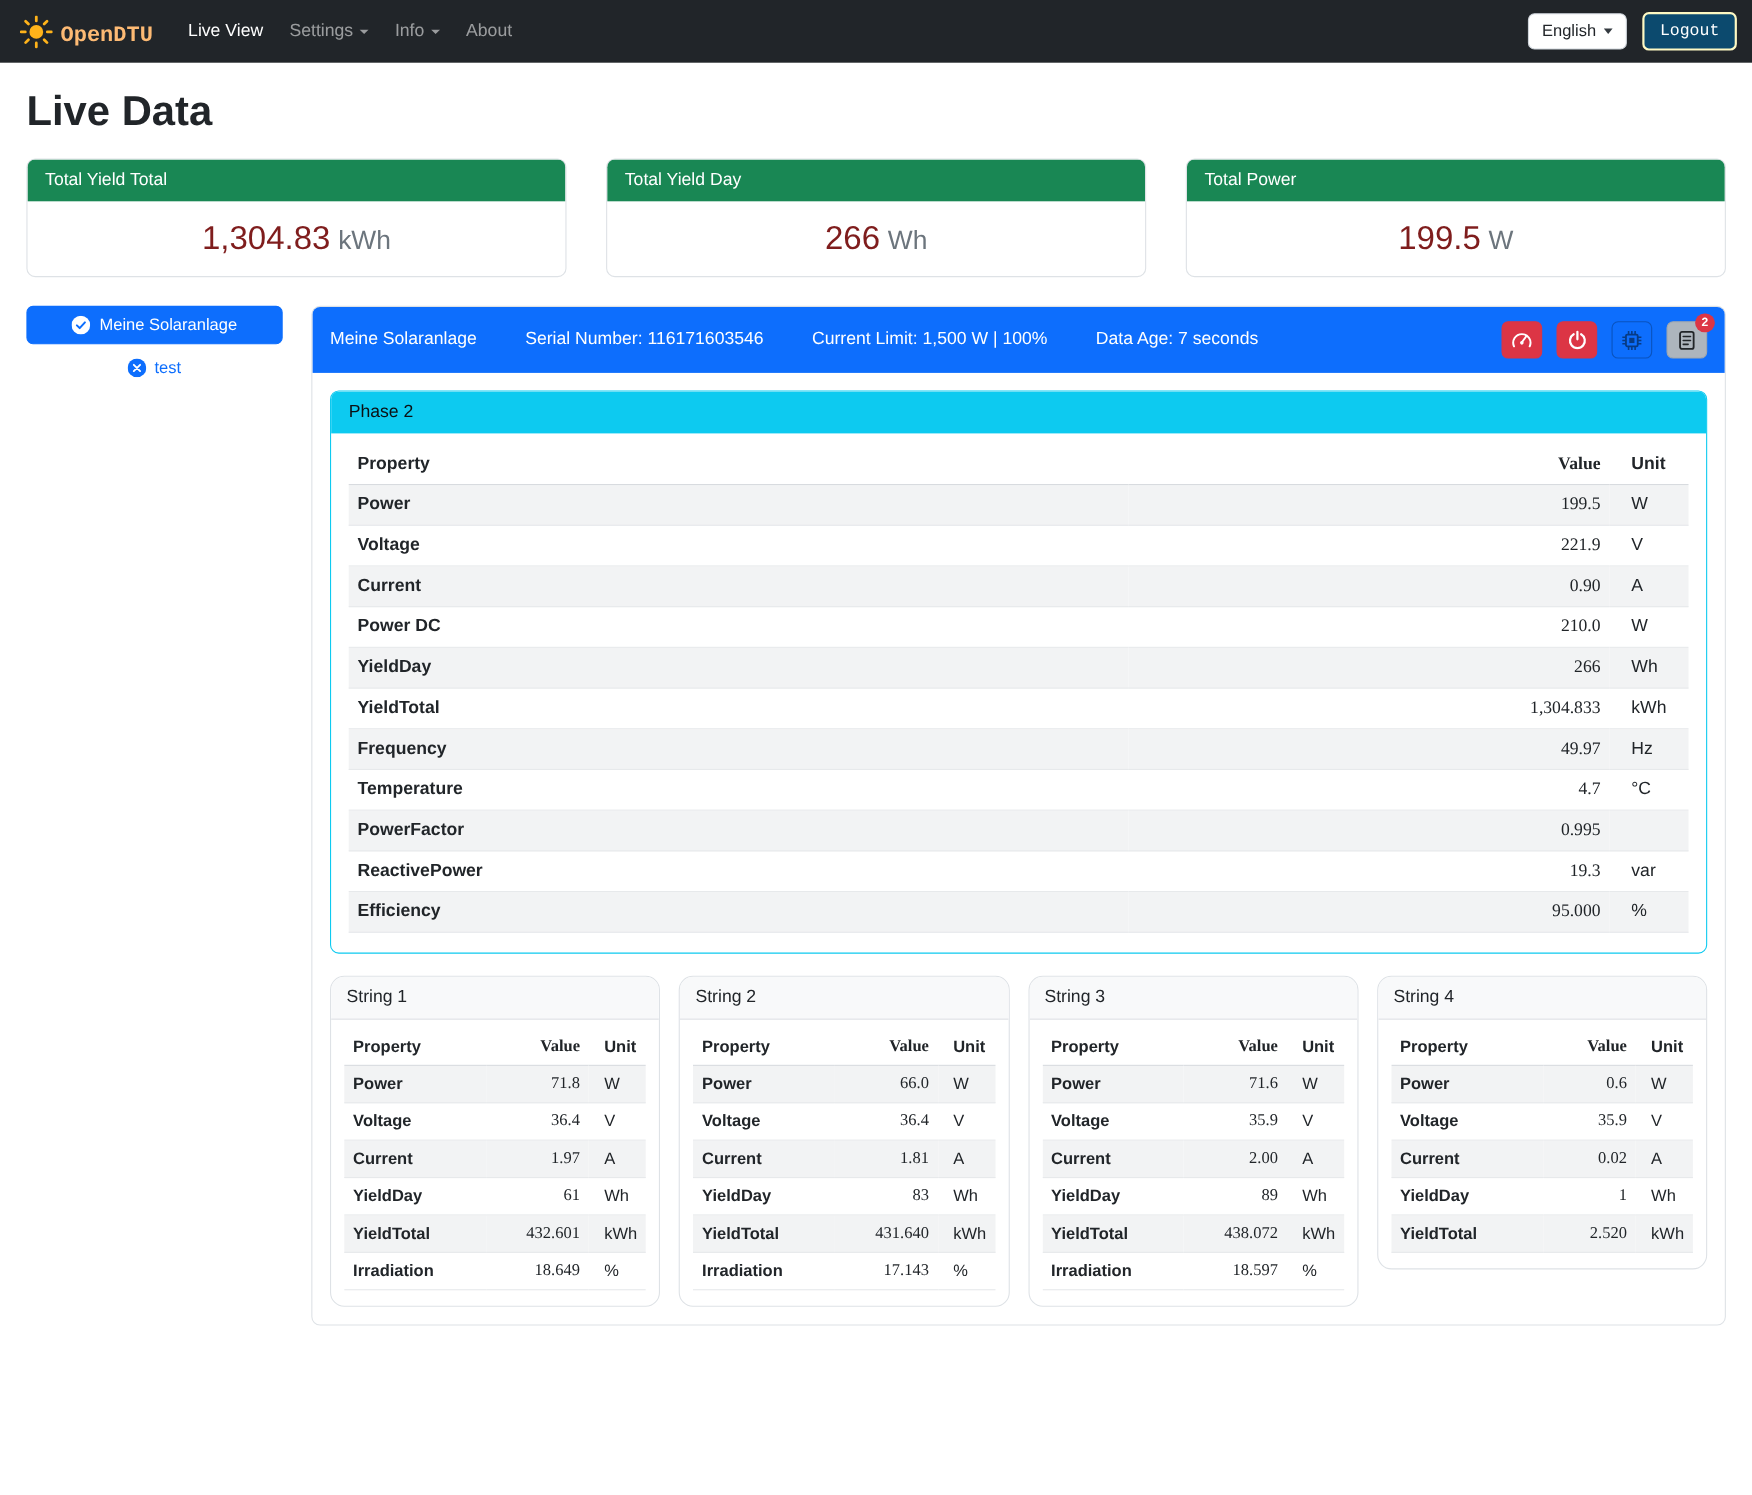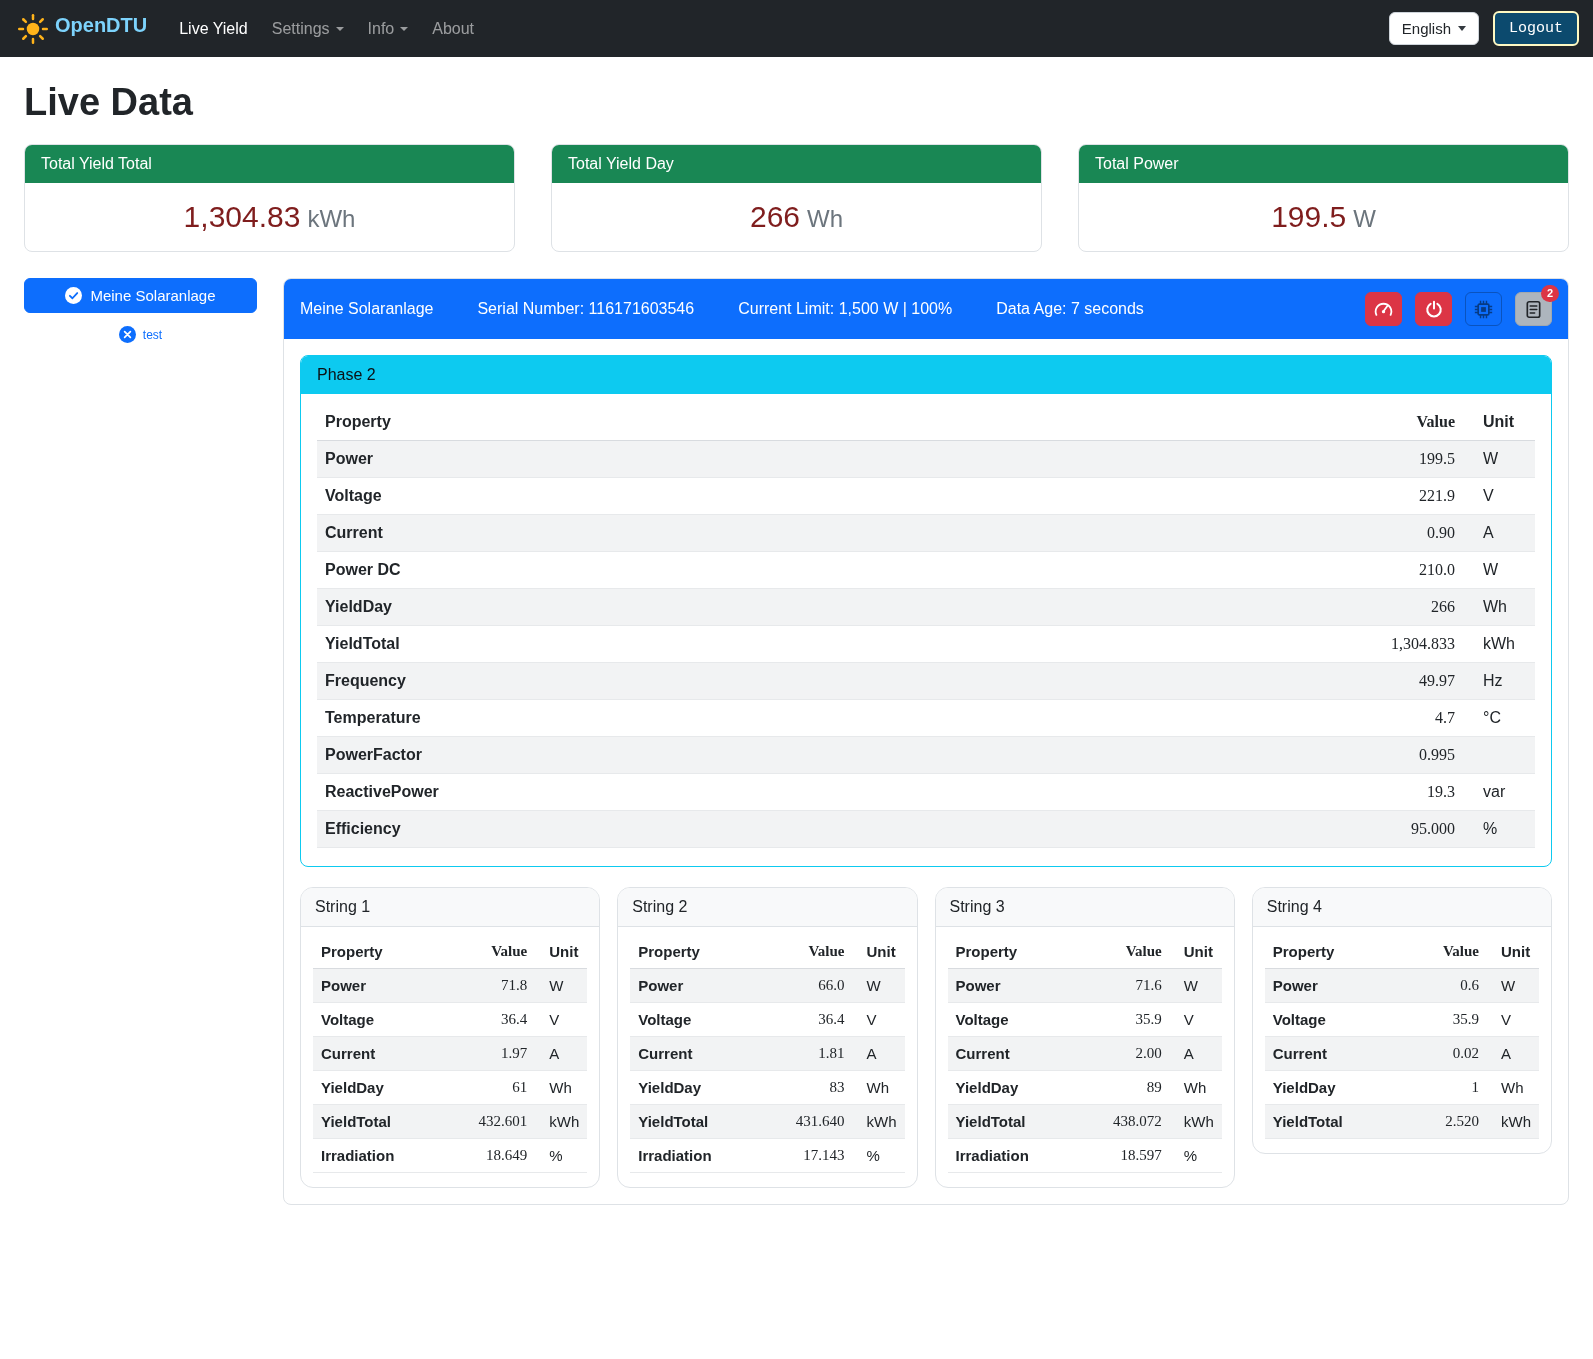--- a/index.html
+++ b/index.html
@@ -9,21 +9,21 @@
     min-height: 1359px;
     font-family: "Liberation Sans", sans-serif;
     color: #212529;
   }
 
   
   .navbar {
     background:#212529; height:57px;
     display:flex; align-items:center; padding:0 14px;
   }
-  .brand { display:flex; align-items:flex-start; gap:7px; color:#7dd3fc; font-size:20px; font-weight:700; margin:0 20px 0 4px; cursor:pointer; }
+  .brand { display:flex; align-items:flex-end; gap:7px; color:#fdba74; font-size:20px; font-weight:700; margin:0 20px 0 4px; cursor:pointer;font-family:Liberation Mono, monospace; }
   .nav-links { display:flex; list-style:none; align-items:center; }
   .nav-link { color:rgba(255,255,255,.55); font-size:16px; padding:8px 12px; cursor:pointer; display:flex; align-items:center; }
   .nav-link.active { color:#fff; }
   .caret { display:inline-block; margin-left:6px; border-top:4px solid currentColor; border-left:4px solid transparent; border-right:4px solid transparent; }
   .nav-right { margin-left:auto; display:flex; align-items:center; gap:14px; }
   .lang-select { background:#fff; border:1px solid #ced4da; border-radius:6px; padding:7px 12px; font-size:15px; color:#212529; display:flex; align-items:center; gap:7px; cursor:pointer; }
   .sel-caret { display:inline-block; border-top:5px solid #343a40; border-left:4px solid transparent; border-right:4px solid transparent; }
   .logout-btn { background:#0c4a6e; border:2px solid #fef9c3; color:#fff; font-size:15px; border-radius:6px; padding:7px 14px; cursor:pointer; font-family:Liberation Mono, monospace; }
 
   
@@ -35,21 +35,21 @@
   .summary-head { background:#198754; color:#fff; font-size:16px; padding:10px 16px; }
   .summary-body { padding:17px 16px; text-align:center; }
   .summary-value { font-size:30px; font-weight:400; color:#7f1d1d; }
   .summary-unit { font-size:24px; font-weight:500; color:#6c757d; margin-left:7px; }
 
   .main-row { display:flex; gap:26px; align-items:flex-start; }
 
   
   .sidebar { width:233px; flex-shrink:0; }
   .inv-btn { width:100%; background:#0d6efd; border:1px solid #0d6efd; color:#fff; font-size:15px; border-radius:6px; padding:8px 10px; display:flex; align-items:center; justify-content:center; gap:8px; cursor:pointer; font-family:inherit; }
-  .inv-test { margin-top:13px; display:flex; align-items:center; justify-content:center; gap:7px; color:#0d6efd; font-size:12px; cursor:pointer; }
+  .inv-test { margin-top:13px; display:flex; align-items:center; justify-content:center; gap:7px; color:#0d6efd; font-size:15px; cursor:pointer; }
 
   
   .panel { flex:1; border:1px solid #dee2e6; border-radius:8px; overflow:hidden; background:#fff; }
   .panel-head { background:#0d6efd; color:#fff; display:flex; align-items:center; gap:44px; padding:13px 16px; font-size:16px; }
   .panel-actions { margin-left:auto; display:flex; gap:13px; }
   .icon-btn { width:37px; height:34px; border-radius:6px; border:none; display:flex; align-items:center; justify-content:center; cursor:pointer; position:relative; padding:0; }
   .btn-red  { background:#dc3545; border:1px solid #dc3545; }
   .btn-blue { background:#0d6efd; border:1px solid #0a53be; }
   .btn-gray { background:#adb5bd; border:1px solid #a1a8ae; }
   .evt-badge { position:absolute; top:-8px; right:-8px; background:#dc3545; color:#fff; font-size:11px; font-weight:700; border-radius:10px; padding:2px 6px; line-height:1.2; }
@@ -96,21 +96,21 @@
           <line x1="17.7" y1="17.7" x2="19.8" y2="19.8"></line>
           <line x1="4.2" y1="19.8" x2="6.3" y2="17.7"></line>
           <line x1="17.7" y1="6.3" x2="19.8" y2="4.2"></line>
         </g>
       </svg>
     </span>
     <span>OpenDTU</span>
   </div>
   <ul class="nav-links">
     <li class="nav-link active">
-      <span>Live Yield</span>
+      <span>Live View</span>
     </li>
     <li class="nav-link">
       <span>Settings</span>
       <span class="caret"></span>
     </li>
     <li class="nav-link">
       <span>Info</span>
       <span class="caret"></span>
     </li>
     <li class="nav-link">

